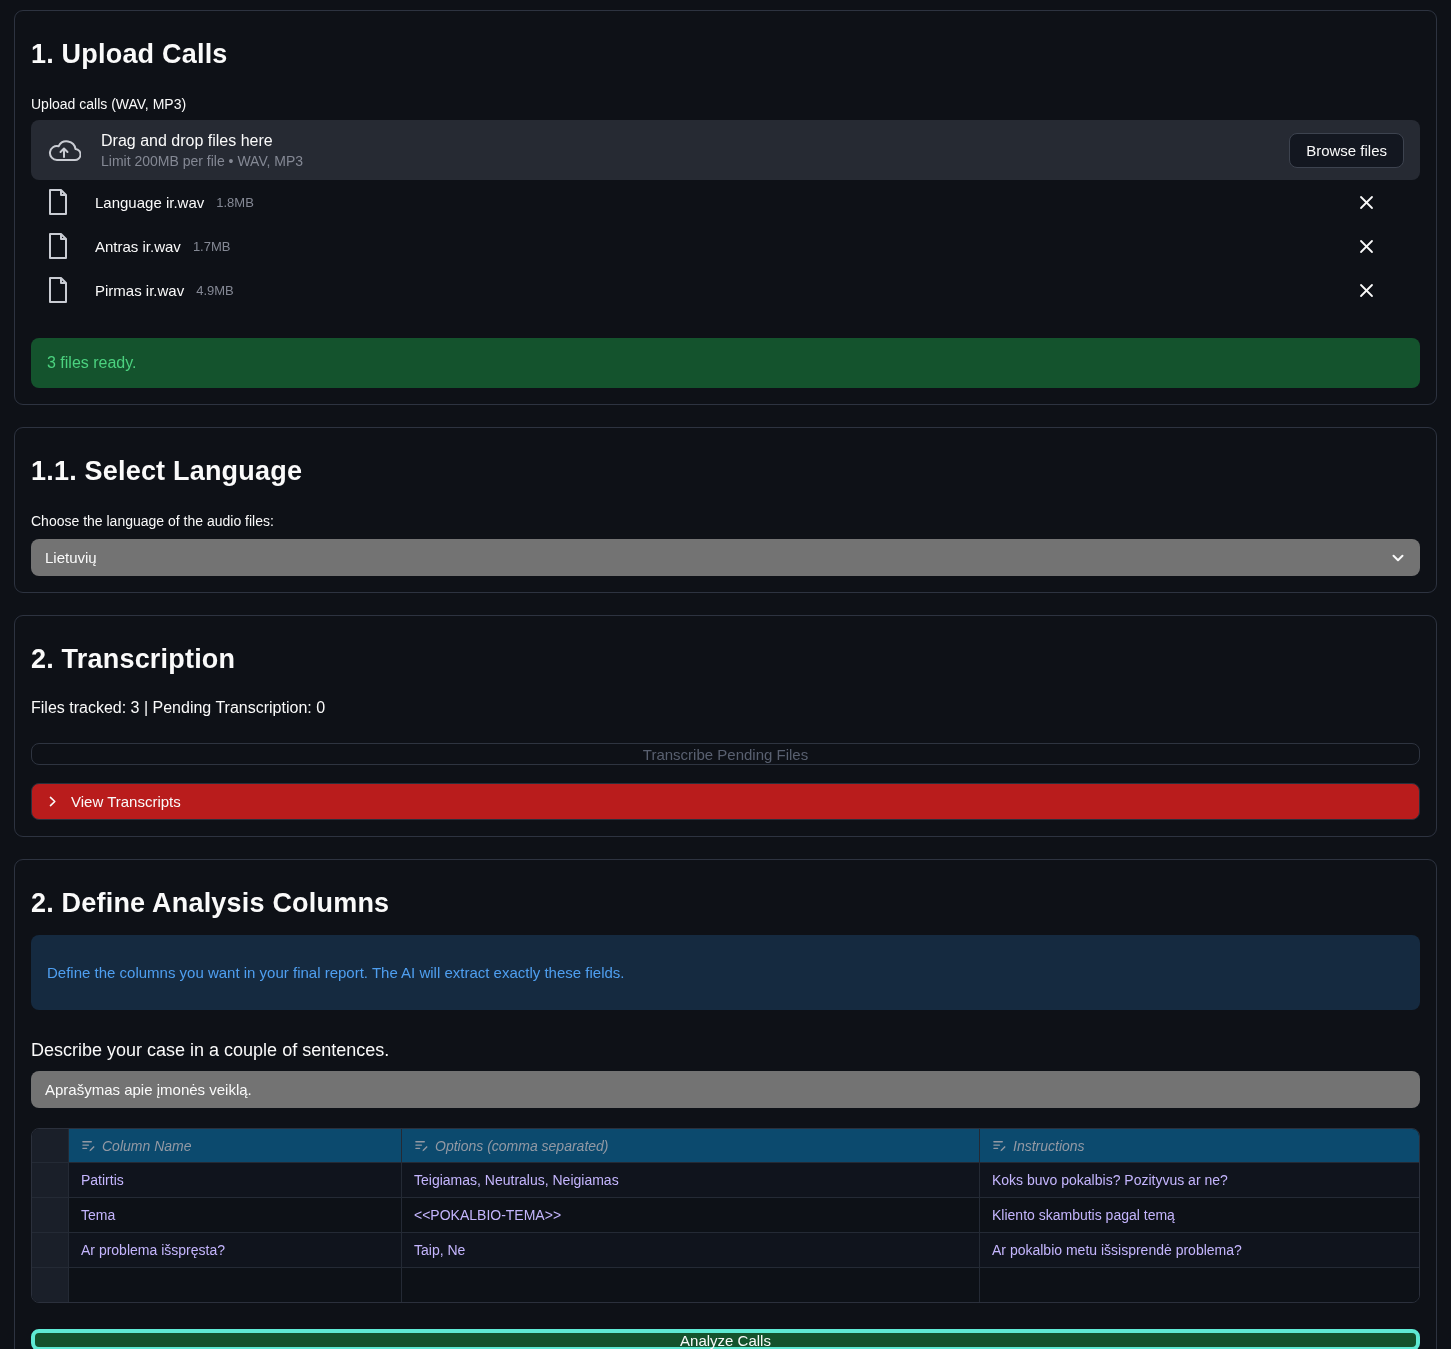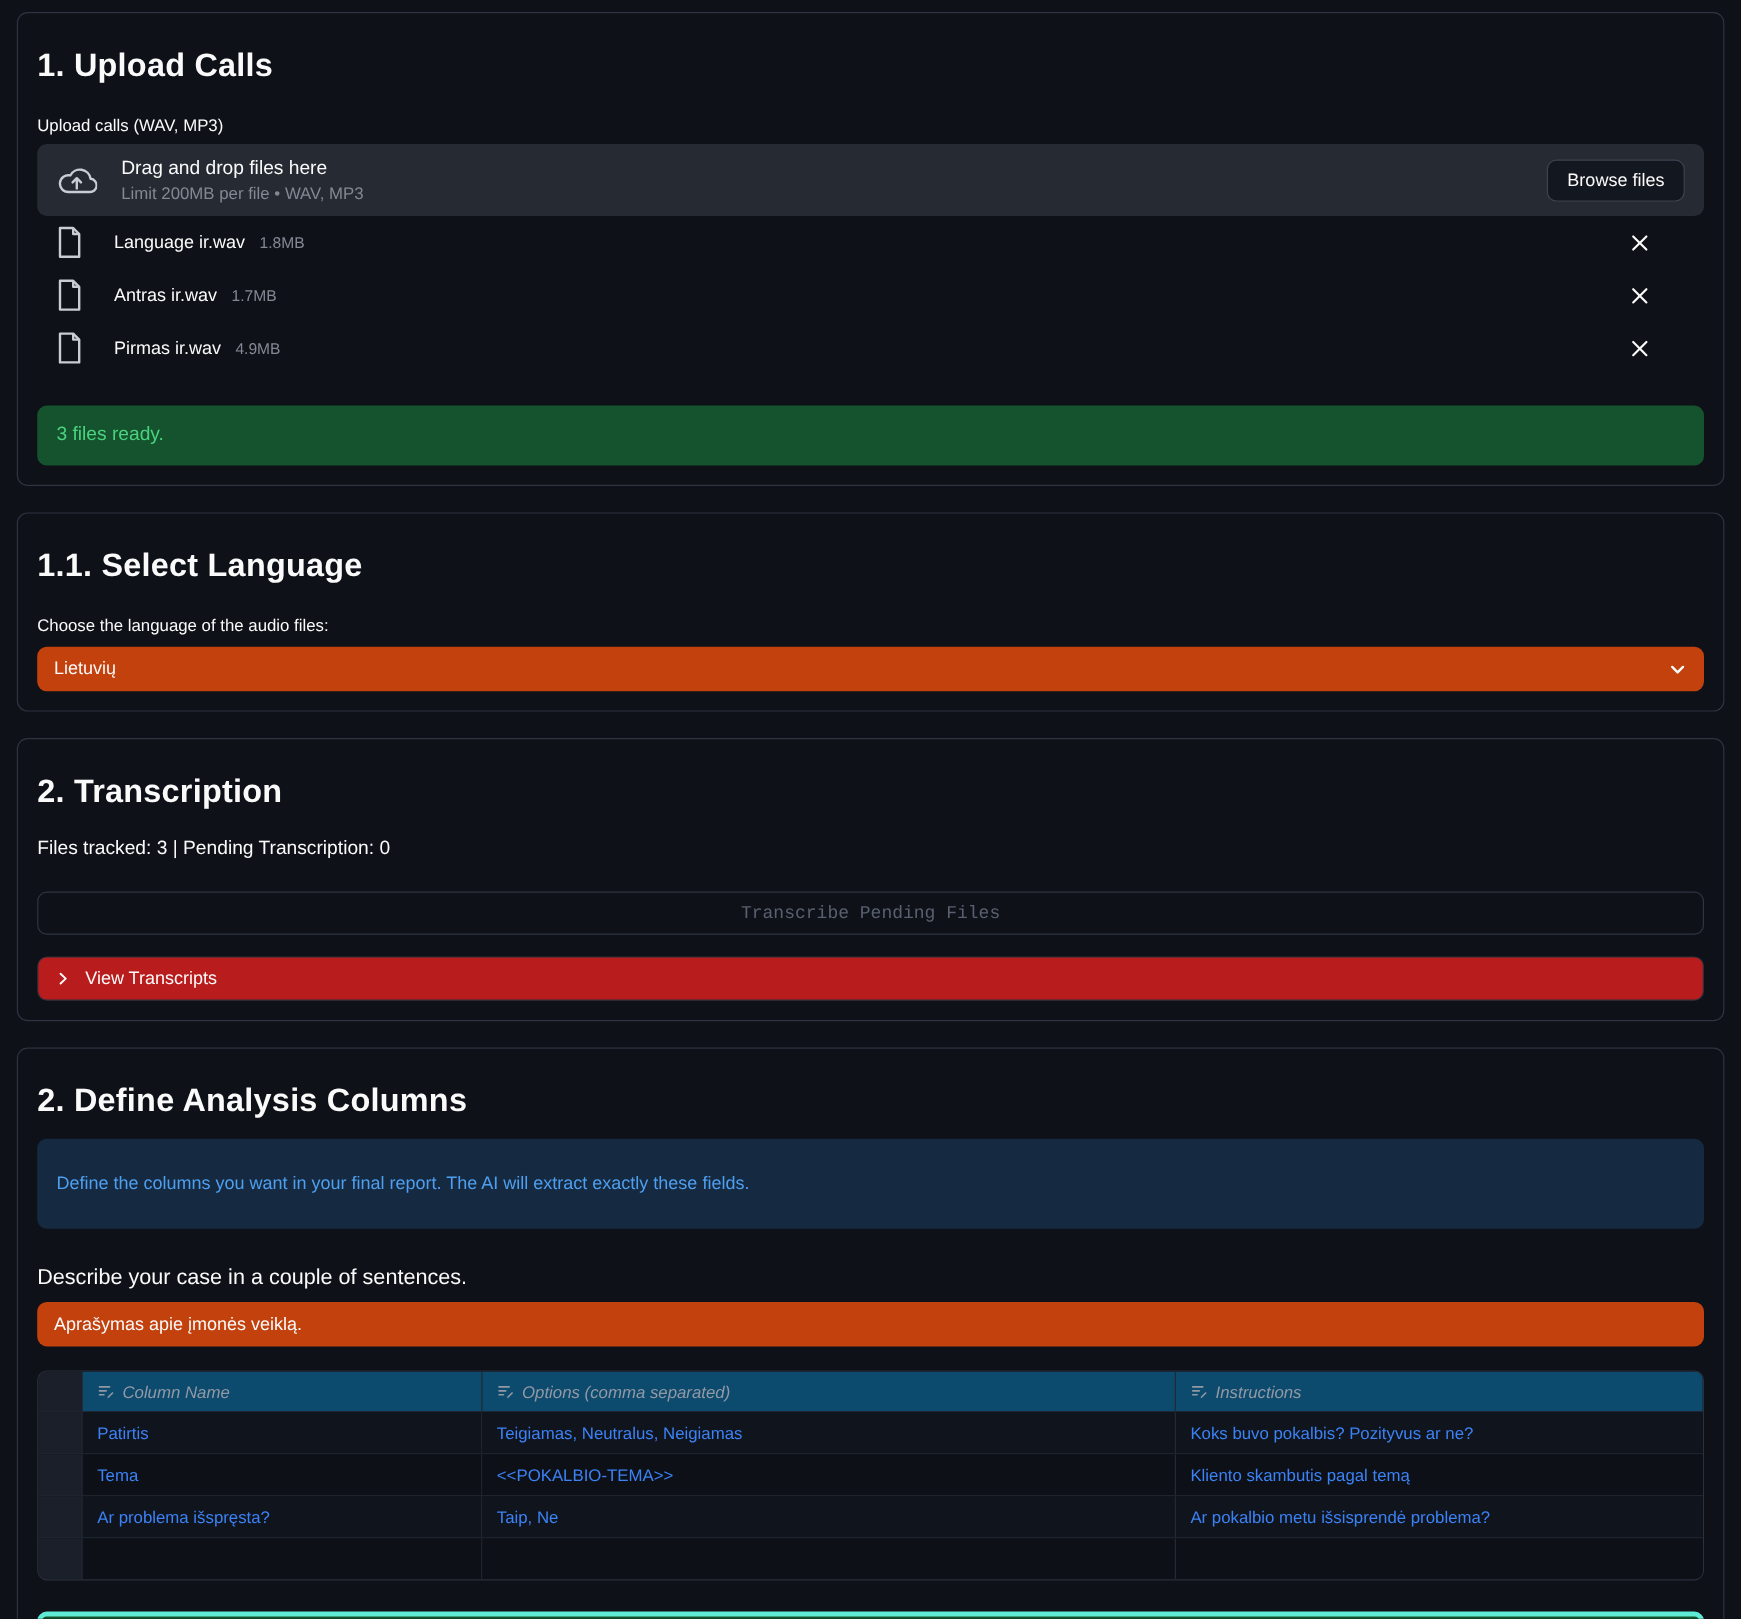--- a/index.html
+++ b/index.html
@@ -63,39 +63,39 @@
     border-radius: 8px;
     padding: 16px;
     font-size: 16px;
     color: #4bd27f;
   }
 
   
   .selectbox, .text-input {
     margin-top: 10px;
     height: 37px;
-    background: #c2410c;
+    background: #737373;
     border-radius: 8px;
     display: flex; align-items: center;
     padding: 0 14px;
     font-size: 15px;
     color: #fafafa;
     cursor: pointer;
   }
   .selectbox .chev { margin-left: auto; display: flex; align-items: center; }
 
   
   .status-line { font-size: 16px; color: #fafafa; margin-top: 24px; }
   .btn-full {
     margin-top: 26px;
     width: 100%;
-    height: 36px;
-    border-radius: 8px;
-    font-size: 15px;
-    font-family: Liberation Mono, monospace;
+    height: 22px;
+    border-radius: 8px;
+    font-size: 15px;
+    font-family: Liberation Sans, sans-serif;
     display: flex; align-items: center; justify-content: center;
   }
   .btn-disabled {
     background: transparent;
     border: 1px solid #2e3440;
     color: #596070;
     cursor: not-allowed;
   }
   .btn-normal {
     background: #14532d;
@@ -139,21 +139,21 @@
   .t-row.header { height: 33px; border-top: none; }
   .t-gutter {
     width: 37px; flex: 0 0 37px;
     background: #1a1f29;
     border-right: 1px solid #242a35;
   }
   .t-cell {
     display: flex; align-items: center;
     padding: 0 12px;
     font-size: 14px;
-    color: #3b82f6;
+    color: #c4b5fd;
     border-right: 1px solid #242a35;
     overflow: hidden; white-space: nowrap;
   }
   .t-cell.c1 { width: 333px; flex: 0 0 333px; }
   .t-cell.c2 { width: 578px; flex: 0 0 578px; }
   .t-cell.c3 { flex: 1; border-right: none; }
   .t-row.header .t-cell { color: #9399a4; background: #0c4a6e; gap: 6px; font-style: italic; }
   .t-row.r-odd  .t-cell { background: #10141d; }
   .t-row.r-even .t-cell { background: #0d1117; }
   .hdr-ico { display: flex; align-items: center; }

